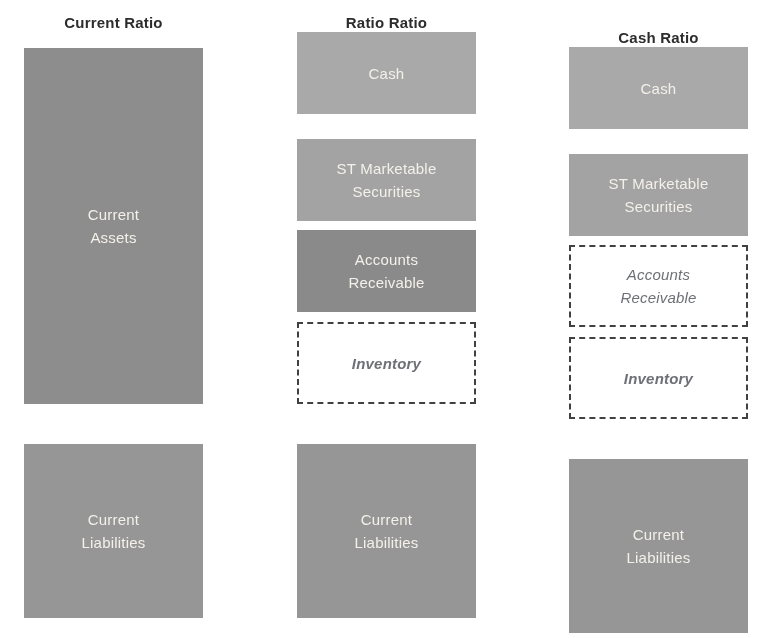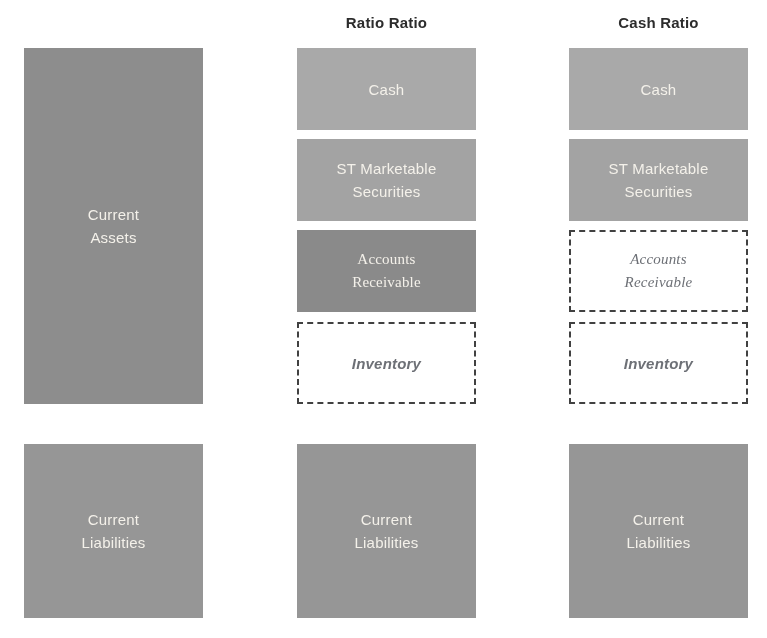--- a/index.html
+++ b/index.html
@@ -45,34 +45,35 @@
     background: #ffffff;
     border: 2px dashed #414141;
   }
   .box.dashed .label {
     color: #6d7076;
     font-style: italic;
   }
   
   .c1 { left: 24px;  width: 179px; }
   .c2 { left: 297px; width: 179px; }
-  .c3 { left: 569px; width: 179px; }
+  .c3 { left: 569px; width: 179px; margin-top: 15px; }
   
   .r-tall   { top: 48px;  height: 356px; }
-  .r1       { top: 48px;  height: 82px;  }
+  .r1       { top: 32px;  height: 82px;  }
   .r2       { top: 139px; height: 82px;  }
-  .r3       { top: 230px; height: 82px; font-family: Liberation Serif, serif;  }
+  .r3       { top: 230px; height: 82px;  }
   .r4       { top: 322px; height: 82px; font-weight: bold;  }
   .r-bottom { top: 444px; height: 174px; }
 </style>
 </head>
 <body>
 
 <div id="canvas">
 
+  <div class="col-title c1">Current Ratio</div>
   <div class="box c1 r-tall" style="background-color: rgb(141, 141, 141);">
     <span class="label">Current
 Assets</span>
   </div>
   <div class="box c1 r-bottom" style="background-color: rgb(150, 150, 150);">
     <span class="label">Current
 Liabilities</span>
   </div>
 
   <div class="col-title c2">Ratio Ratio</div>

